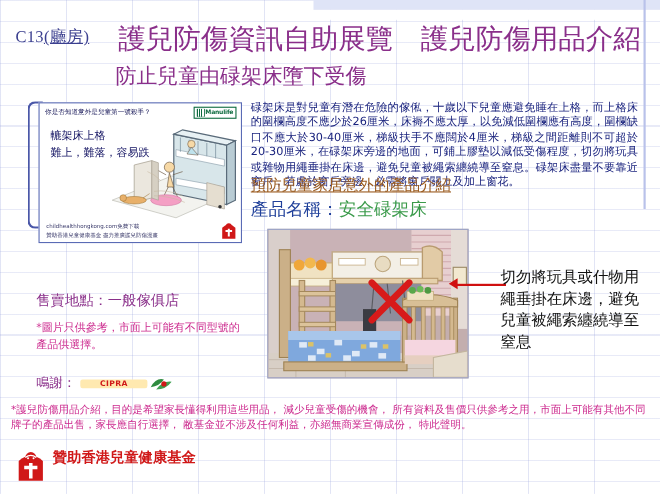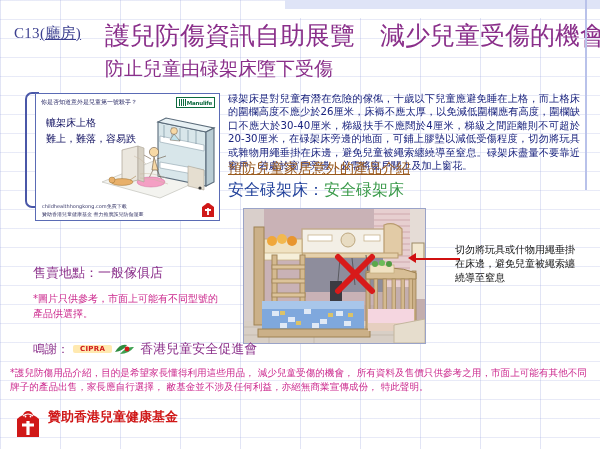--- a/index.html
+++ b/index.html
@@ -96,21 +96,21 @@
   #prod-name .green{color:#3a9a4a;}
 
   
   #photo-wrap{
     position:absolute;left:243px;top:208px;width:183px;height:136px;
     border:1px solid #9aa3c8;box-sizing:border-box;overflow:hidden;background:#c9b7b4;
   }
   #photo-wrap svg{display:block;}
   #photo-caption{
     position:absolute;left:455px;top:243px;width:128px;
-    font-size:10px;line-height:1.4;color:#111;
+    font-size:14px;line-height:1.4;color:#111;
   }
   #arrow-line{
     position:absolute;left:412px;top:258px;width:48px;height:2px;background:#d01010;
   }
   #arrow-head{
     position:absolute;left:408px;top:253px;width:0;height:0;
     border-top:5px solid transparent;border-bottom:5px solid transparent;
     border-right:8px solid #d01010;
   }
 
@@ -120,21 +120,21 @@
   }
   #pic-note{
     position:absolute;left:33px;top:292px;width:190px;font-size:10px;line-height:1.45;color:#cc2a8e;
   }
   #thanks-row{
     position:absolute;left:33px;top:340px;display:flex;align-items:center;gap:4px;
   }
   #thanks-label{font-size:12px;color:#8a2f8a;white-space:nowrap;}
   #cipra-logo{display:flex;align-items:center;gap:2px;}
   #cipra-text{font-size:7px;font-weight:bold;color:#d01818;letter-spacing:.3px;
-    background:#ffe9b0;padding:0 7px;border-radius:2px;}
+    background:#ffe9b0;padding:0 18px;border-radius:2px;}
   #thanks-org{font-size:13px;color:#8a2f8a;white-space:nowrap;}
 
   
   #disclaimer{
     position:absolute;left:10px;top:366px;width:580px;
     font-size:9.6px;line-height:1.5;color:#cc2a8e;
   }
   #disclaimer .star{color:#cc2a8e;}
 
   
@@ -151,21 +151,21 @@
 <body>
 
 <div id="grid"></div>
 <div id="topband"></div>
 <div id="topband2"></div>
 <div id="rightrule"></div>
 
 <div id="slide-code">
   <span>C13</span><span class="u">(廳房)</span>
 </div>
-<div id="title-main">護兒防傷資訊自助展覽　減少兒童受傷的機會</div>
+<div id="title-main">護兒防傷資訊自助展覽　護兒防傷用品介紹</div>
 <div id="title-sub">防止兒童由碌架床墮下受傷</div>
 
 <div id="cartoon-bracket"></div>
 <div id="cartoon-card">
   <div id="cartoon-q">你是否知道意外是兒童第一號殺手？</div>
   <div id="manulife">
     <span class="mk"></span>
     <span class="mt">Manulife</span>
   </div>
   <div id="cartoon-h1">轆架床上格</div>
@@ -233,21 +233,21 @@
   <svg id="chf-mark-card" class="chf-svg" width="16" height="17" viewBox="0 0 16 17">
     <path d="M2 6 Q8 0 14 6 L14 16 L2 16 Z" fill="#d01818"></path>
     <circle cx="8" cy="4.5" r="2.6" fill="#d01818"></circle>
     <path d="M5 9 h6 M8 7 v7" stroke="#ffffff" stroke-width="1.8" fill="none"></path>
   </svg>
 </div>
 
 <div id="body-para">碌架床是對兒童有潛在危險的傢俬，十歲以下兒童應避免睡在上格，而上格床的圍欄高度不應少於26厘米，床褥不應太厚，以免減低圍欄應有高度，圍欄缺口不應大於30-40厘米，梯級扶手不應闊於4厘米，梯級之間距離則不可超於20-30厘米，在碌架床旁邊的地面，可鋪上膠墊以減低受傷程度，切勿將玩具或雜物用繩垂掛在床邊，避免兒童被繩索纏繞導至窒息。碌架床盡量不要靠近窗戶，若處於窗戶旁邊，必需將窗戶關上及加上窗花。</div>
 <div id="para-intro">預防兒童家居意外的產品介紹</div>
 <div id="prod-name">
-  <span>安全碌架床：</span><span class="green">安全碌架床</span>
+  <span>產品名稱：</span><span class="green">安全碌架床</span>
 </div>
 
 <div id="photo-wrap">
   <svg width="181" height="134" viewBox="0 0 181 134">
 
     <rect x="0" y="0" width="181" height="134" fill="#c3aeae"></rect>
     <rect x="0" y="0" width="20" height="134" fill="#d9cfcb"></rect>
     <rect x="20" y="0" width="110" height="96" fill="#c9b2b6"></rect>
 
     <rect x="130" y="0" width="36" height="78" fill="#e7cfd0"></rect>
@@ -372,21 +372,20 @@
 <div id="thanks-row">
   <span id="thanks-label">鳴謝：</span>
   <span id="cipra-logo">
     <span id="cipra-text">CIPRA</span>
     <svg width="22" height="14" viewBox="0 0 22 14">
       <path d="M1 10 Q6 1 13 3 Q9 9 1 10 Z" fill="#2e8b3f"></path>
       <path d="M6 12 Q12 4 20 5 Q15 12 6 12 Z" fill="#3fa152"></path>
       <circle cx="13" cy="7" r="2.4" fill="#d01818"></circle>
     </svg>
   </span>
-  <span id="thanks-org">香港兒童安全促進會</span>
 </div>
 
 <div id="disclaimer">
   <span class="star">*</span><span>護兒防傷用品介紹，目的是希望家長懂得利用這些用品， 減少兒童受傷的機會， 所有資料及售價只供參考之用，市面上可能有其他不同 牌子的產品出售，家長應自行選擇， 敝基金並不涉及任何利益，亦絕無商業宣傳成份， 特此聲明。</span>
 </div>
 
 <div id="footer">
   <svg class="chf-svg" width="28" height="30" viewBox="0 0 28 30">
     <path d="M3 11 Q14 1 25 11 L25 29 L3 29 Z" fill="#d01818"></path>
     <circle cx="14" cy="8" r="5" fill="#d01818"></circle>

